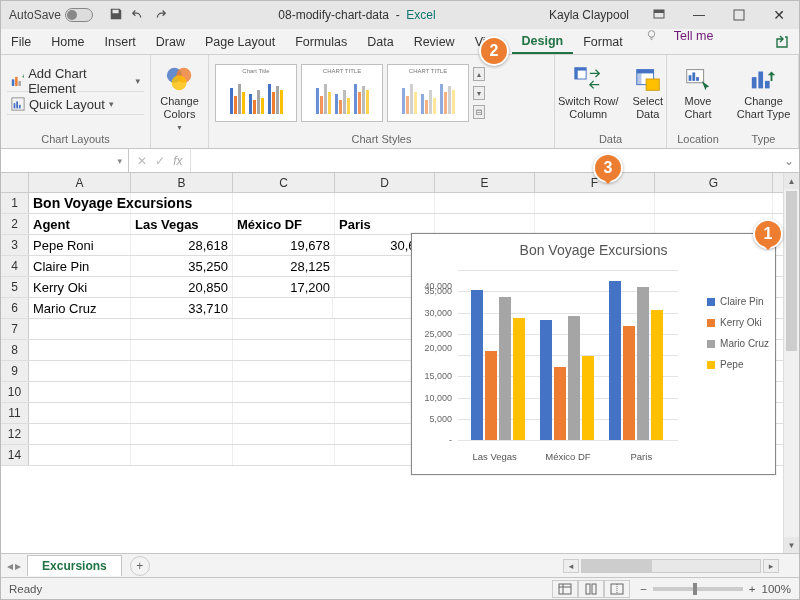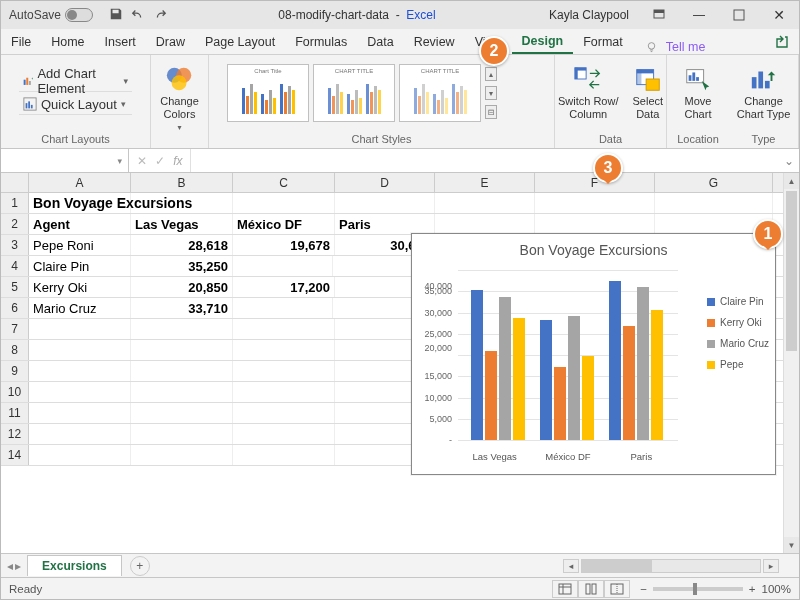--- a/index.html
+++ b/index.html
@@ -6,36 +6,36 @@
 body { width: 800px; height: 600px; background: #fff; overflow: hidden; position: relative; border: 1px solid #bbb; }
 
 
 .titlebar { height: 28px; background: #e6e6e6; display: flex; align-items: center; font-size: 12px; color: #444; }
 .titlebar .autosave { display: flex; align-items: center; gap: 4px; padding: 0 8px; }
 .titlebar .autosave .toggle { width: 28px; height: 14px; border: 1px solid #888; border-radius: 7px; position: relative; background: #ddd; }
 .titlebar .autosave .toggle::after { content: ""; width: 10px; height: 10px; background: #888; border-radius: 50%; position: absolute; left: 1px; top: 1px; }
 .titlebar .qat { display: flex; gap: 8px; padding: 0 8px; }
 .titlebar .qat svg { width: 14px; height: 14px; }
 .titlebar .doc-title { flex: 1; text-align: center; color: #333; }
-.titlebar .doc-title .app { color: #1d4ed8; }
+.titlebar .doc-title .app { color: #0f766e; }
 .titlebar .user { padding: 0 10px; color: #333; }
 .titlebar .win-controls { display: flex; }
 .titlebar .win-controls div { width: 40px; height: 28px; display: flex; align-items: center; justify-content: center; color: #333; font-size: 12px; }
 
 
 .tabs { height: 26px; background: #f3f3f3; border-bottom: 1px solid #d0d0d0; display: flex; align-items: stretch; font-size: 12.5px; }
 .tabs .tab { padding: 0 10px; display: flex; align-items: center; color: #333; cursor: pointer; }
 .tabs .tab.active { color: #217346; border-bottom: 2px solid #217346; font-weight: 600; }
-.tabs .tell { margin-left: 12px; color: #8b5cf6; display: flex; align-items: flex-end; gap: 8px; }
+.tabs .tell { margin-left: 12px; color: #701a75; display: flex; align-items: flex-start; gap: 16px; }
 .tabs .share { margin-left: auto; width: 34px; display:flex; align-items:center; justify-content:center; color:#217346; }
 
 
 .ribbon { height: 94px; background: #f3f3f3; border-bottom: 1px solid #c6c6c6; display: flex; }
 .group { border-right: 1px solid #d8d8d8; display: flex; flex-direction: column; }
-.group .content { flex: 1; display: flex; align-items: center; padding: 4px 18px; gap: 6px; }
+.group .content { flex: 1; display: flex; align-items: center; padding: 4px 6px; gap: 6px; }
 .group .label { font-size: 11px; text-align: center; color: #666; padding: 2px 0 3px; }
 .btn-col { display: flex; flex-direction: column; gap: 2px; font-size: 12px; color: #333; }
 .btn-col .row { display: flex; align-items: center; gap: 4px; padding: 2px 4px; cursor: pointer; }
 .btn-col .row svg { width: 14px; height: 14px; }
 .big-btn { display: flex; flex-direction: column; align-items: center; justify-content: center; gap: 2px; padding: 2px 6px; cursor: pointer; font-size: 11px; color: #333; text-align: center; line-height: 1.2; }
 .big-btn svg { width: 30px; height: 28px; }
 .style-gallery { display: flex; gap: 4px; }
 .style-thumb { width: 82px; height: 58px; background: #fff; border: 1px solid #c0c0c0; display: flex; flex-direction: column; align-items: center; padding: 3px; }
 .style-thumb .t { font-size: 6px; color: #777; margin-bottom: 2px; }
 .style-thumb .bars { display: flex; gap: 4px; align-items: flex-end; height: 38px; }
@@ -52,21 +52,21 @@
 .namebar .expand { width: 20px; display:flex; align-items:center; justify-content:center; color:#888;}
 
 
 .grid-area { position: relative; height: 380px; overflow: hidden; }
 .col-headers { display: flex; height: 20px; background: #eee; border-bottom: 1px solid #ccc; font-size: 12px; }
 .corner { width: 28px; border-right: 1px solid #ccc; background: #eee; }
 .col-h { border-right: 1px solid #ccc; display: flex; align-items: center; justify-content: center; color: #333; }
 .row { display: flex; height: 21px; border-bottom: 1px solid #ddd; font-size: 13px; }
 .row .rh { width: 28px; background: #eee; border-right: 1px solid #ccc; display: flex; align-items: center; justify-content: center; color: #333; font-size: 12px; }
 .row .cell { border-right: 1px solid #eee; padding: 0 4px; display: flex; align-items: center; overflow: hidden; }
-.row .cell.num { justify-content: flex-end; font-weight: bold; }
+.row .cell.num { justify-content: flex-end; }
 .bold { font-weight: 700; }
 .wA { width: 102px; } .wB { width: 102px; } .wC { width: 102px; } .wD { width: 100px; }
 .wE { width: 100px; } .wF { width: 120px; } .wG { width: 118px; }
 
 
 .chart { position: absolute; left: 410px; top: 60px; width: 365px; height: 242px; background: #fff; border: 1.5px solid #888; box-shadow: 0 0 0 1px rgba(0,0,0,.05); }
 .chart .title { text-align: center; font-size: 14px; color: #555; padding: 8px 0 4px; }
 .chart .plot { position: absolute; left: 46px; top: 36px; width: 220px; height: 170px; }
 .chart .yaxis { position: absolute; left: 0; top: 36px; width: 44px; height: 170px; }
 .chart .ytick { position: absolute; right: 4px; font-size: 9px; color: #666; transform: translateY(-50%); }
@@ -411,20 +411,21 @@
         <div class="cell wC num">19,678</div>
         <div class="cell wD num">30,674</div>
         <div class="cell wE"></div>
         <div class="cell wF"></div>
         <div class="cell wG"></div>
       </div>
       <div class="row">
         <div class="rh">4</div>
         <div class="cell wA">Claire Pin</div>
         <div class="cell wB num">35,250</div>
+        <div class="cell wC num">28,125</div>
         <div class="cell wD"></div>
         <div class="cell wE"></div>
         <div class="cell wF"></div>
         <div class="cell wG"></div>
       </div>
       <div class="row">
         <div class="rh">5</div>
         <div class="cell wA">Kerry Oki</div>
         <div class="cell wB num">20,850</div>
         <div class="cell wC num">17,200</div>

